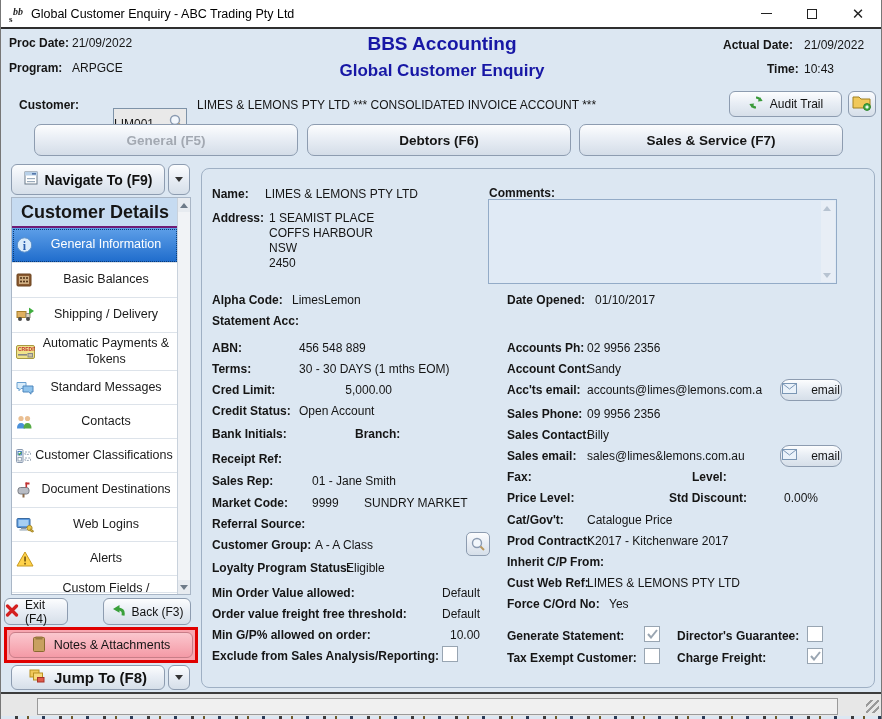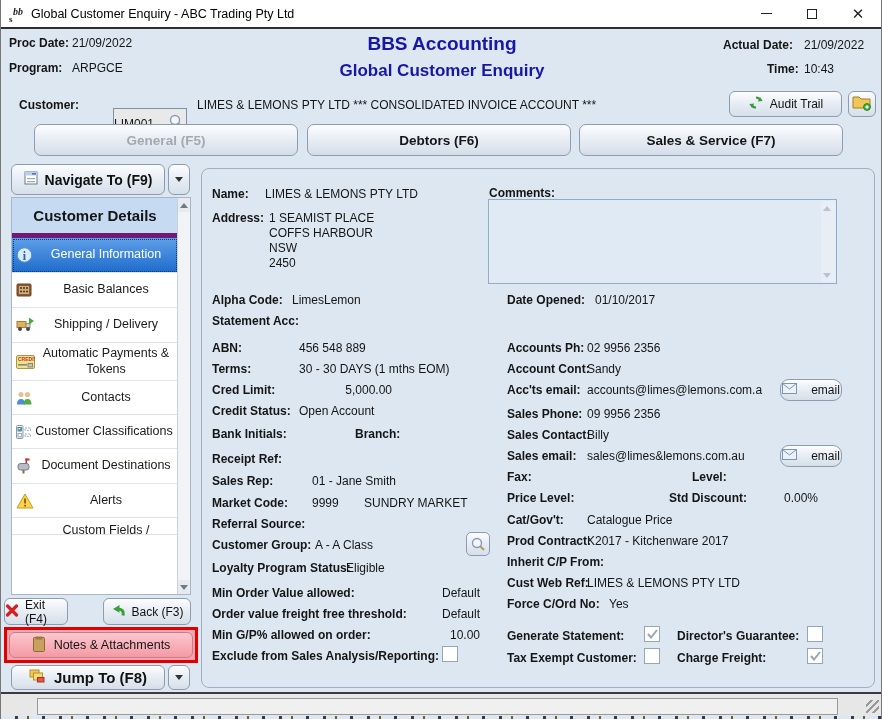--- a/index.html
+++ b/index.html
@@ -34,22 +34,22 @@
   
   .side-list{position:absolute;left:10px;top:197px;width:180px;height:398px;background:#fff;
     border:1px solid #a9b6c6;}
   .side-scroll{position:absolute;right:0;top:0;width:13px;height:100%;background:#f1f3f6;border-left:1px solid #c9d2dc;}
   .scr-arrow{position:absolute;left:0;width:12px;height:14px;display:flex;align-items:center;justify-content:center;background:#e7ebf0;}
   .tri-up{width:0;height:0;border-left:4px solid transparent;border-right:4px solid transparent;border-bottom:5px solid #6d7a88;}
   .tri-down{width:0;height:0;border-left:4px solid transparent;border-right:4px solid transparent;border-top:5px solid #6d7a88;}
   .side-item{position:relative;width:166px;border-bottom:1px solid #dde3ea;display:flex;align-items:center;justify-content:center;
     text-align:center;font-size:12.5px;color:#1a1a1a;padding:0 2px 0 24px;line-height:1.25;}
   .side-item .ic{position:absolute;left:4px;top:50%;transform:translateY(-50%);display:flex;}
-  .side-header{width:166px;height:40px;background:#c6dbf1;border-bottom:5px solid #701a75;
-    display:flex;align-items:center;justify-content:center;font-weight:bold;font-size:15px;}
+  .side-header{width:166px;height:30px;background:#c6dbf1;border-bottom:2px solid #701a75;
+    display:flex;align-items:center;justify-content:center;font-weight:bold;font-size:18px;}
   .side-item.selected{background:linear-gradient(#5e9fe8,#1f6ccc);color:#fff;outline:1px dotted #0a3c78;outline-offset:-2px;}
   
   .cb{position:absolute;width:16px;height:16px;background:#fff;border:1px solid #98a5b2;display:flex;align-items:center;justify-content:center;}
   .cb svg{display:none;}
   .cb.checked svg{display:block;}
   
   .mini-btn{position:absolute;display:flex;align-items:center;justify-content:center;gap:14px;
     border:1px solid #8d9cb0;border-radius:9px;background:linear-gradient(#fcfdfe,#e6ecf3 50%,#d6dfe9);font-size:12px;}
   
   .panel{position:absolute;left:200px;top:168px;width:674px;height:520px;border:1px solid #9fb0c4;border-radius:8px;}
@@ -211,20 +211,29 @@
             <rect x="0.5" y="0.5" width="18" height="13" rx="1.5" fill="#f0e28a" stroke="#a89a40"></rect>
             <text x="2" y="6" font-size="5" font-weight="bold" fill="#c03030" font-family="Liberation Sans,sans-serif">CREDIT</text>
             <rect x="2" y="9" width="9" height="1.6" fill="#888"></rect>
             <rect x="12" y="8.5" width="4.5" height="3.5" fill="#ccc4a4" stroke="#888"></rect>
           </svg>
         </span>
       <span style="white-space:normal">Automatic Payments &amp; Tokens</span>
     </div>
     <div class="side-item" style="height:34px">
       <span class="ic">
+          <svg width="18" height="15">
+            <path d="M1 2 h9 v6 h-5 l-2 2.2 v-2.2 h-2 z" fill="#d8ecfa" stroke="#6aa0d0"></path>
+            <path d="M7 5.5 h10 v6 h-2 v2.2 l-2.2 -2.2 h-5.8 z" fill="#8fc3ec" stroke="#4d86bd"></path>
+          </svg>
+        </span>
+      <span>Standard Messages</span>
+    </div>
+    <div class="side-item" style="height:34px">
+      <span class="ic">
           <svg width="17" height="15">
             <circle cx="5" cy="4" r="2.6" fill="#eabf92"></circle>
             <path d="M1 14 q0 -5.5 4 -5.5 q4 0 4 5.5 z" fill="#4a90d9"></path>
             <circle cx="11.5" cy="4" r="2.6" fill="#eabf92"></circle>
             <path d="M7.5 14 q0 -5.5 4 -5.5 q4 0 4 5.5 z" fill="#55aa44"></path>
           </svg>
         </span>
       <span>Contacts</span>
     </div>
     <div class="side-item" style="height:34px;padding-left:20px">
@@ -243,20 +252,33 @@
     <div class="side-item" style="height:35px">
       <span class="ic">
           <svg width="16" height="16">
             <rect x="2" y="5.5" width="11" height="6.5" rx="2.5" fill="#b8bcc4" stroke="#787c84"></rect>
             <rect x="6.5" y="12" width="2" height="3.5" fill="#8a6a4a"></rect>
             <rect x="9.5" y="0.5" width="1.6" height="5" fill="#c03030"></rect>
             <rect x="9.5" y="0.5" width="4" height="2" fill="#c03030"></rect>
           </svg>
         </span>
       <span>Document Destinations</span>
+    </div>
+    <div class="side-item" style="height:34px">
+      <span class="ic">
+          <svg width="18" height="15">
+            <rect x="1" y="1" width="13" height="9" rx="1" fill="#5a9ae0" stroke="#3a6aa0"></rect>
+            <rect x="2.5" y="2.5" width="10" height="6" fill="#a6cef2"></rect>
+            <rect x="5" y="10" width="5" height="1.5" fill="#8a98a8"></rect>
+            <rect x="3.5" y="11.6" width="8" height="1.6" fill="#b0bcc8"></rect>
+            <circle cx="13.5" cy="10.5" r="2.6" fill="#e8c84a" stroke="#a8882a"></circle>
+            <rect x="14.8" y="11.4" width="3.4" height="1.6" fill="#e8c84a" stroke="#a8882a" transform="rotate(40 14.8 11.4)"></rect>
+          </svg>
+        </span>
+      <span>Web Logins</span>
     </div>
     <div class="side-item" style="height:34px">
       <span class="ic">
           <svg width="18" height="16">
             <path d="M9 1 L17 15 H1 Z" fill="#ffd24a" stroke="#c89a20"></path>
             <rect x="8.2" y="5.5" width="1.7" height="5" fill="#7a5a10"></rect>
             <rect x="8.2" y="11.8" width="1.7" height="1.7" fill="#7a5a10"></rect>
           </svg>
         </span>
       <span>Alerts</span>

